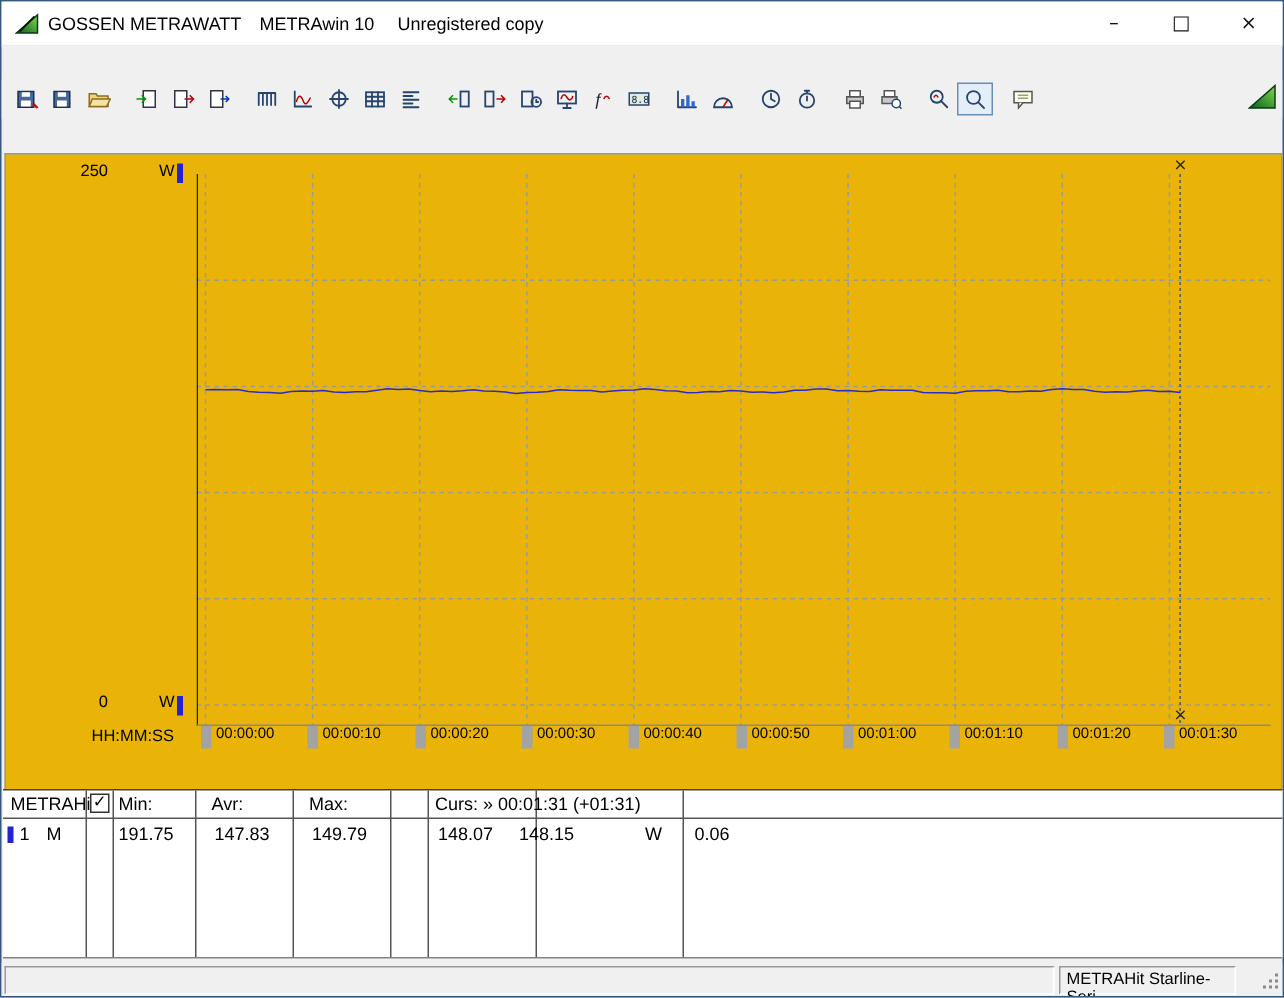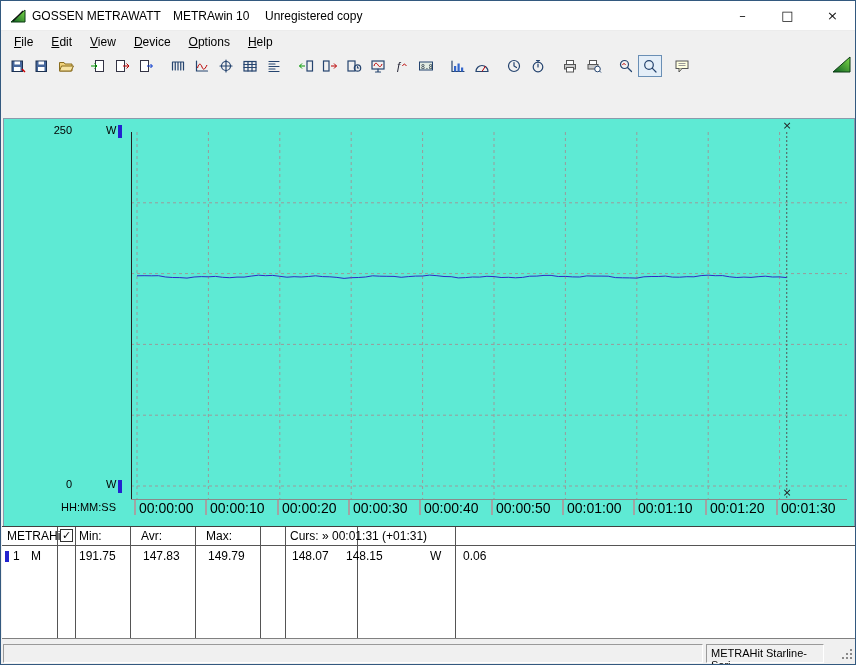--- a/index.html
+++ b/index.html
@@ -28,25 +28,25 @@
           display:flex; align-items:center; justify-content:center; padding:0; }
   .tbtn.active { border:1px solid #6a8fb5; background:#e4eef8; }
   .tsep { width:8px; height:22px; }
   .ic { stroke:#25446f; fill:none; stroke-width:1.2; stroke-linecap:round; }
   .brandlogo { position:absolute; right:4px; top:3px; }
 
   
   .infopanel { position:absolute; left:0; top:78px; right:0; height:39px; background:#f0f0f0; font-size:12px; }
 
   
-  .chartpanel { position:absolute; left:2px; top:117px; width:852px; height:428px;
-                background:#5eead4; border:1px solid #8b9bac; }
+  .chartpanel { position:absolute; left:2px; top:101px; width:852px; height:428px;
+                background:#eab308; border:1px solid #8b9bac; }
   .axlabel { position:absolute; font-size:11px; }
   .chtick { position:absolute; width:4px; height:13px; background:#2323cf; }
-  .xtick { position:absolute; top:381px; font-size:14px; border-left:2px solid #a3a3a3; padding-left:3px; height:15px; }
+  .xtick { position:absolute; top:381px; font-size:10px; border-left:7px solid #a3a3a3; padding-left:3px; height:15px; }
   .cursorx { position:absolute; width:14px; text-align:center; font-size:11px; color:#222;
              font-family:"DejaVu Sans",sans-serif; }
   .axline { position:absolute; background:#8a8a8a; }
 
   
   .dtable { position:absolute; left:1px; top:525px; width:854px; height:113px; background:#fff;
             border-top:1px solid #404040; border-bottom:1px solid #808080; font-size:12px; }
   .vline { position:absolute; top:0; bottom:0; width:1px; background:#555; }
   .hline { position:absolute; left:0; right:0; height:1px; background:#555; }
   .cell { position:absolute; white-space:nowrap; }
@@ -81,28 +81,20 @@
     <span class="txt" style="left:31px">GOSSEN METRAWATT</span>
     <span class="txt" style="left:172px">METRAwin 10</span>
     <span class="txt" style="left:264px">Unregistered copy</span>
     <div class="wincontrols">
       <button class="wcbtn">–</button>
       <button class="wcbtn">□</button>
       <button class="wcbtn">×</button>
     </div>
   </div>
 
-  <div class="menubar">
-    <span class="menuitem">File</span>
-    <span class="menuitem">Edit</span>
-    <span class="menuitem">View</span>
-    <span class="menuitem">Device</span>
-    <span class="menuitem">Options</span>
-    <span class="menuitem">Help</span>
-  </div>
 
   <div class="toolbar">
     <button class="tbtn">
         <svg width="16" height="14">
           <rect x="2" y="2" width="10.5" height="10.5" fill="#46679c" stroke="#1c3150"></rect>
           <rect x="4.5" y="2.5" width="5.5" height="3" fill="#fff"></rect>
           <rect x="4" y="8" width="6.5" height="4" fill="#fff"></rect>
           <path d="M12 10 l3 3" stroke="#c00" stroke-width="1.5"></path>
         </svg>
       </button>

